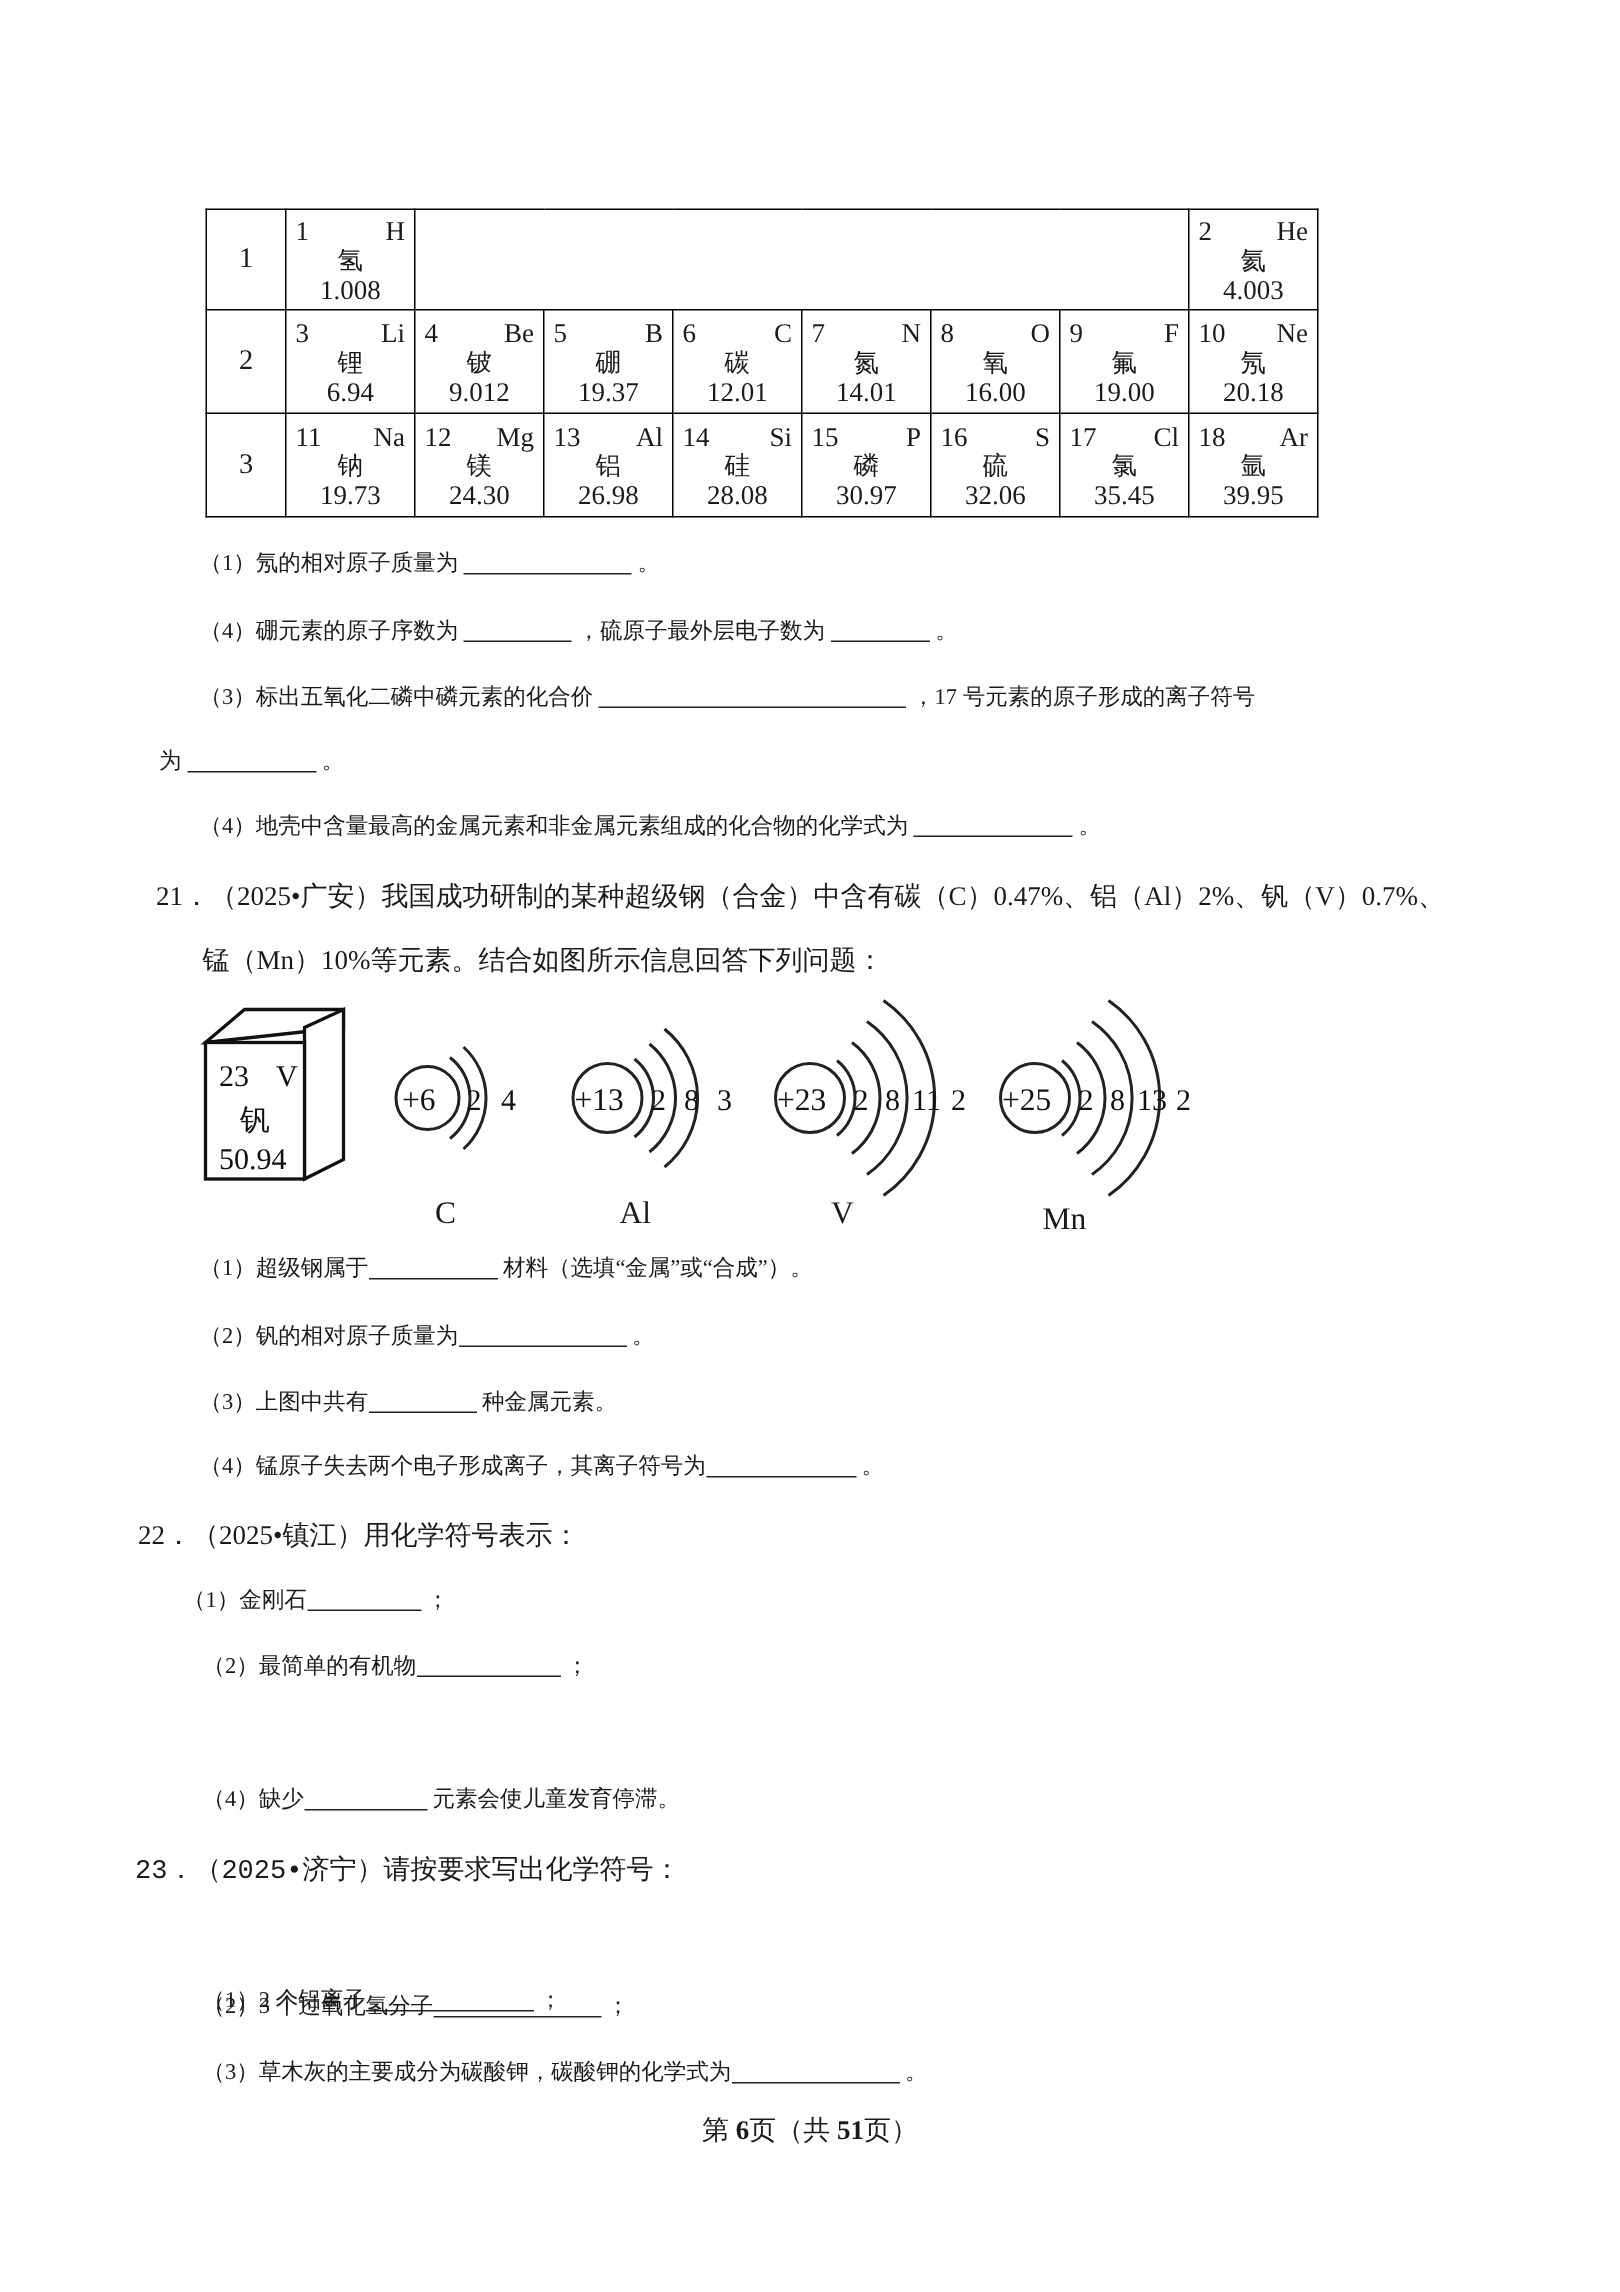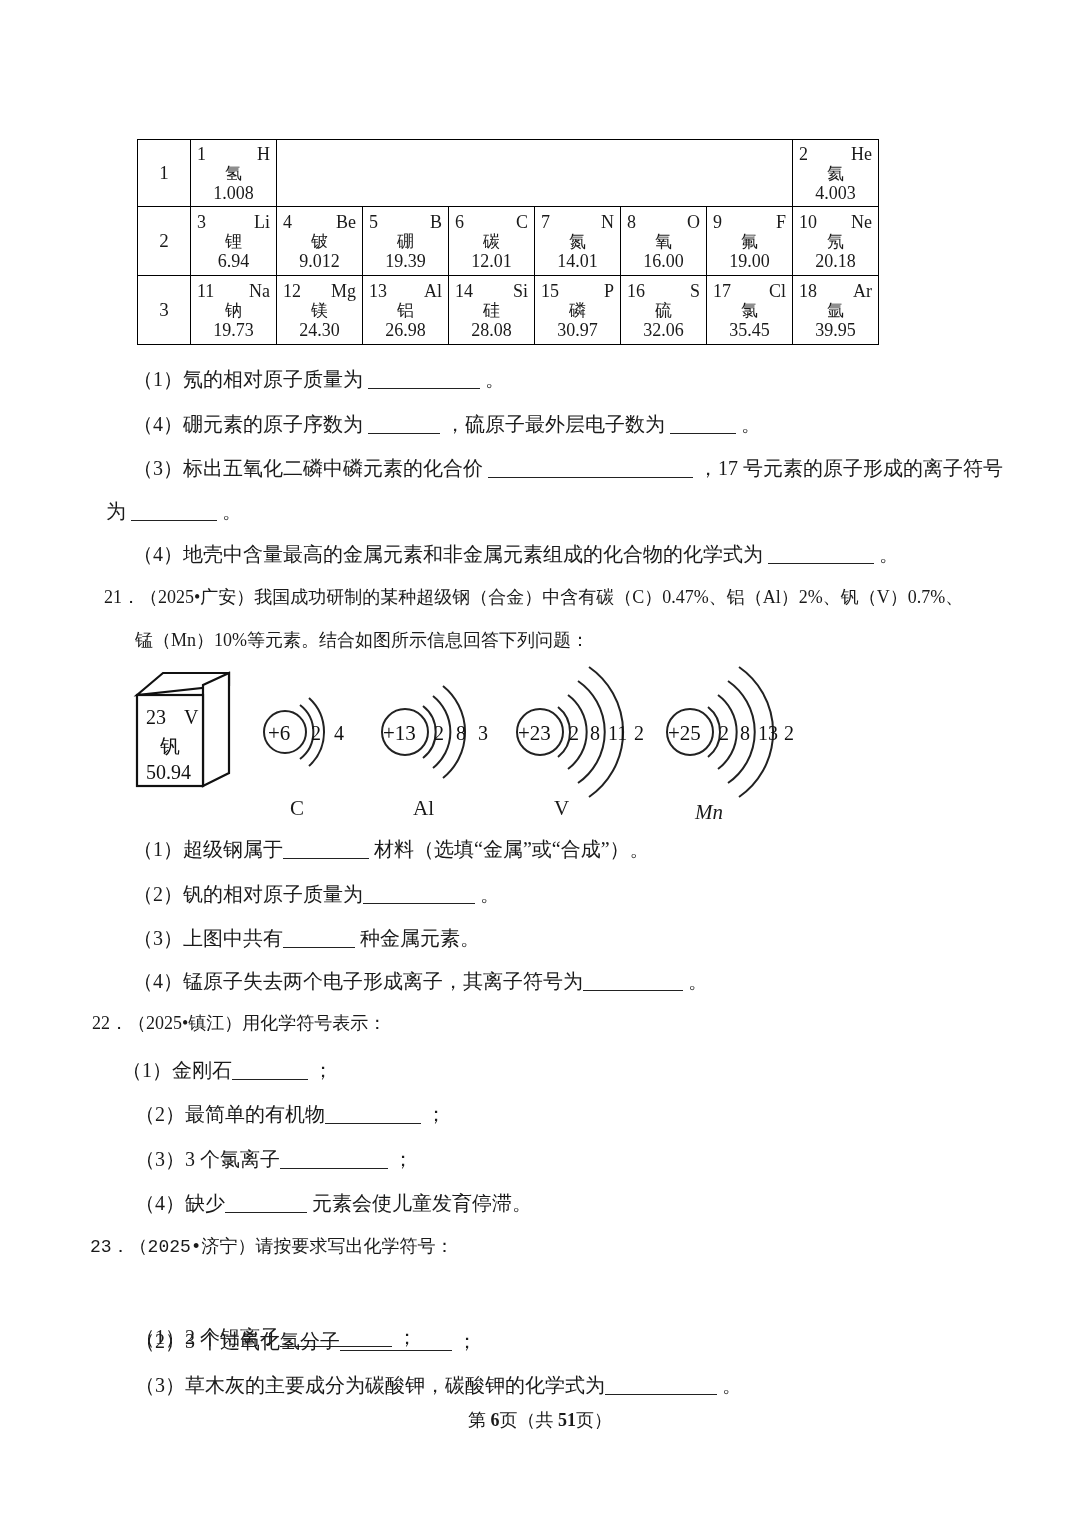--- a/index.html
+++ b/index.html
@@ -27,21 +27,21 @@
   .cell{width:85px;height:68px;}
   .cell .topline{
     display:flex;justify-content:space-between;
     padding:2px 6px 0 6px;font-size:18px;line-height:1.05;
   }
   .cell .cn{font-size:17px;line-height:1.12;}
   .cell .mass{font-size:18px;line-height:1.12;}
   .blank{}
   tr.r1 .cell{height:66px;}
   .qnum{position:absolute;white-space:nowrap;font-size:18px;}
-  .sub{position:absolute;white-space:nowrap;font-size:20px;}
+  .sub{position:absolute;white-space:nowrap;font-size:15px;}
   .blankline{
     display:inline-block;border-bottom:1.4px solid #222;
     vertical-align:-3px;
   }
 
   
   .fig{position:absolute;left:0;top:0;}
   .elabel{position:absolute;font-size:21px;font-family:"Liberation Serif",serif;}
 
   
@@ -96,21 +96,21 @@
             </div>
           <div class="cn">铍</div>
           <div class="mass">9.012</div>
         </td>
         <td class="cell">
           <div class="topline">
               <span>5</span>
               <span>B</span>
             </div>
           <div class="cn">硼</div>
-          <div class="mass">19.39</div>
+          <div class="mass">19.37</div>
         </td>
         <td class="cell">
           <div class="topline">
               <span>6</span>
               <span>C</span>
             </div>
           <div class="cn">碳</div>
           <div class="mass">12.01</div>
         </td>
         <td class="cell">
@@ -310,21 +310,21 @@
     <text x="668" y="85" font-family="Liberation Serif, serif" font-size="21" fill="#111">+25</text>
     <text x="719" y="85" font-family="Liberation Serif, serif" font-size="20" fill="#111">2</text>
     <text x="740" y="85" font-family="Liberation Serif, serif" font-size="20" fill="#111">8</text>
     <text x="758" y="85" font-family="Liberation Serif, serif" font-size="20" fill="#111">13</text>
     <text x="784" y="85" font-family="Liberation Serif, serif" font-size="20" fill="#111">2</text>
   </svg>
 
   <div class="elabel" style="left:290px;top:796px;">C</div>
   <div class="elabel" style="left:413px;top:796px;">Al</div>
   <div class="elabel" style="left:554px;top:796px;">V</div>
-  <div class="elabel" style="left:695px;top:800px;font-style:italic;">Mn</div>
+  <div class="elabel" style="left:695px;top:800px;">Mn</div>
 
   <div class="sub" style="left:133px;top:836px;">
     <span>（1）超级钢属于</span><span class="blankline" style="width:86px;"></span>
     <span>材料（选填“金属”或“合成”）。</span>
   </div>
 
   <div class="sub" style="left:133px;top:881px;">
     <span>（2）钒的相对原子质量为</span><span class="blankline" style="width:112px;"></span>
     <span>。</span>
   </div>
@@ -346,24 +346,20 @@
   <div class="sub" style="left:122px;top:1057px;">
     <span>（1）金刚石</span><span class="blankline" style="width:76px;"></span>
     <span>；</span>
   </div>
 
   <div class="sub" style="left:135px;top:1101px;">
     <span>（2）最简单的有机物</span><span class="blankline" style="width:96px;"></span>
     <span>；</span>
   </div>
 
-  <div class="sub" style="left:135px;top:1146px;">
-    <span>（3）3 个氯离子</span><span class="blankline" style="width:108px;"></span>
-    <span>；</span>
-  </div>
 
   <div class="sub" style="left:135px;top:1190px;">
     <span>（4）缺少</span><span class="blankline" style="width:82px;"></span>
     <span>元素会使儿童发育停滞。</span>
   </div>
 
   <div class="qnum" style="left:90px;top:1234px;font-family:Liberation Mono, monospace;">
     <span>23．</span><span>（2025•济宁）请按要求写出化学符号：</span>
   </div>
 

